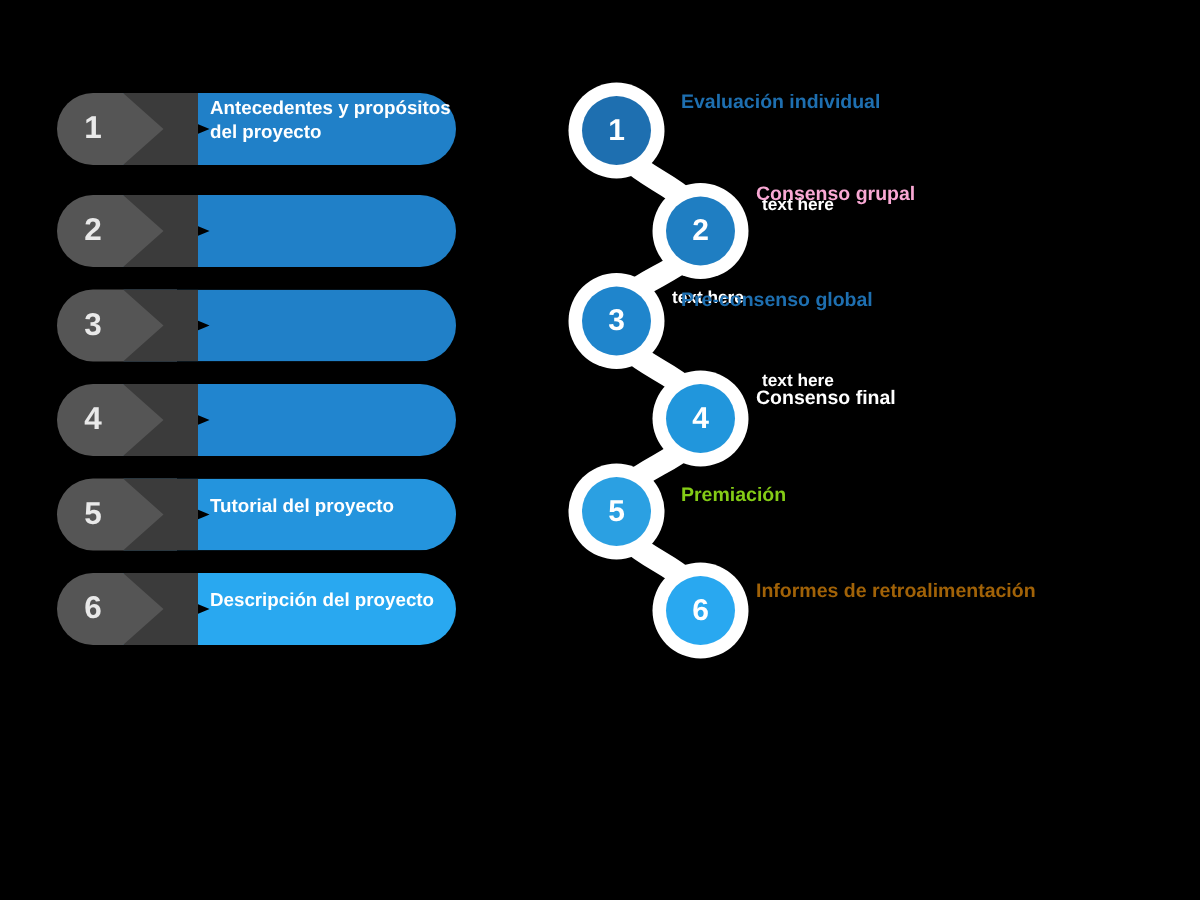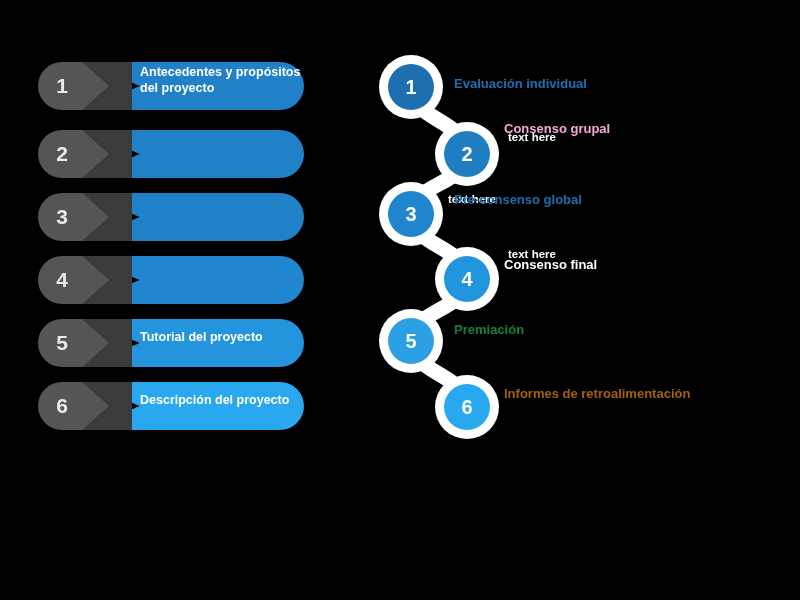--- a/index.html
+++ b/index.html
@@ -177,34 +177,34 @@
         <div class="bar-label">Descripción del proyecto</div>
       </div>
     </div>
 
   <div id="right-panel">
     <svg id="chain-svg" viewBox="0 0 130 400" preserveAspectRatio="none">
       <path id="chain-path" fill="none" stroke="#ffffff" stroke-width="15" stroke-linecap="round" stroke-linejoin="round" d="M 31 37 C 31 70.5 87 70.5 87 104 C 87 134 31 134 31 164 C 31 196.5 87 196.5 87 229 C 87 260 31 260 31 291 C 31 324 87 324 87 357"></path>
     </svg>
   <div style="position: absolute; left: -1px; top: 5px; width: 64px; height: 64px; border-radius: 50%; background: rgb(255, 255, 255); z-index: 3;"></div>
       <div class="node-circle" style="left: 8px; top: 14px; background: rgb(30, 111, 176);">1</div>
-      <div class="node-label" style="left: 74px; top: 10px; color: rgb(30, 111, 176); margin-top: 16px;">Evaluación individual</div>
+      <div class="node-label" style="left: 74px; top: 10px; color: rgb(30, 111, 176);">Evaluación individual</div>
       <div style="position: absolute; left: 55px; top: 72px; width: 64px; height: 64px; border-radius: 50%; background: rgb(255, 255, 255); z-index: 3;"></div>
       <div class="node-circle" style="left: 64px; top: 81px; background: rgb(31, 126, 194);">2</div>
       <div class="node-sublabel" style="left: 128px; top: 81px;">text here</div>
       <div class="node-label" style="left: 124px; top: 71px; color: #f9a8d4;">Consenso grupal</div>
       <div style="position: absolute; left: -1px; top: 132px; width: 64px; height: 64px; border-radius: 50%; background: rgb(255, 255, 255); z-index: 3;"></div>
       <div class="node-circle" style="left: 8px; top: 141px; background: rgb(31, 133, 204);">3</div>
       <div class="node-sublabel" style="left: 68px; top: 143px;">text here</div>
       <div class="node-label" style="left: 74px; top: 142px; color: rgb(30, 111, 176);">Pre-consenso global</div>
       <div style="position: absolute; left: 55px; top: 197px; width: 64px; height: 64px; border-radius: 50%; background: rgb(255, 255, 255); z-index: 3;"></div>
       <div class="node-circle" style="left: 64px; top: 206px; background: rgb(33, 150, 220);">4</div>
       <div class="node-sublabel" style="left: 128px; top: 198px;">text here</div>
       <div class="node-label" style="left: 124px; top: 207px; color: #ffffff;">Consenso final</div>
       <div style="position: absolute; left: -1px; top: 259px; width: 64px; height: 64px; border-radius: 50%; background: rgb(255, 255, 255); z-index: 3;"></div>
       <div class="node-circle" style="left: 8px; top: 268px; background: rgb(43, 160, 226);">5</div>
-      <div class="node-label" style="left: 74px; top: 272px; color: #15803d;">Premiación</div>
+      <div class="node-label" style="left: 74px; top: 272px; color: #84cc16;">Premiación</div>
       <div style="position: absolute; left: 55px; top: 325px; width: 64px; height: 64px; border-radius: 50%; background: rgb(255, 255, 255); z-index: 3;"></div>
       <div class="node-circle" style="left: 64px; top: 334px; background: rgb(41, 168, 240);">6</div>
       <div class="node-label" style="left: 124px; top: 336px; color: #a16207;">Informes de retroalimentación</div>
     </div>
 
 </div>
 
 </body></html>

